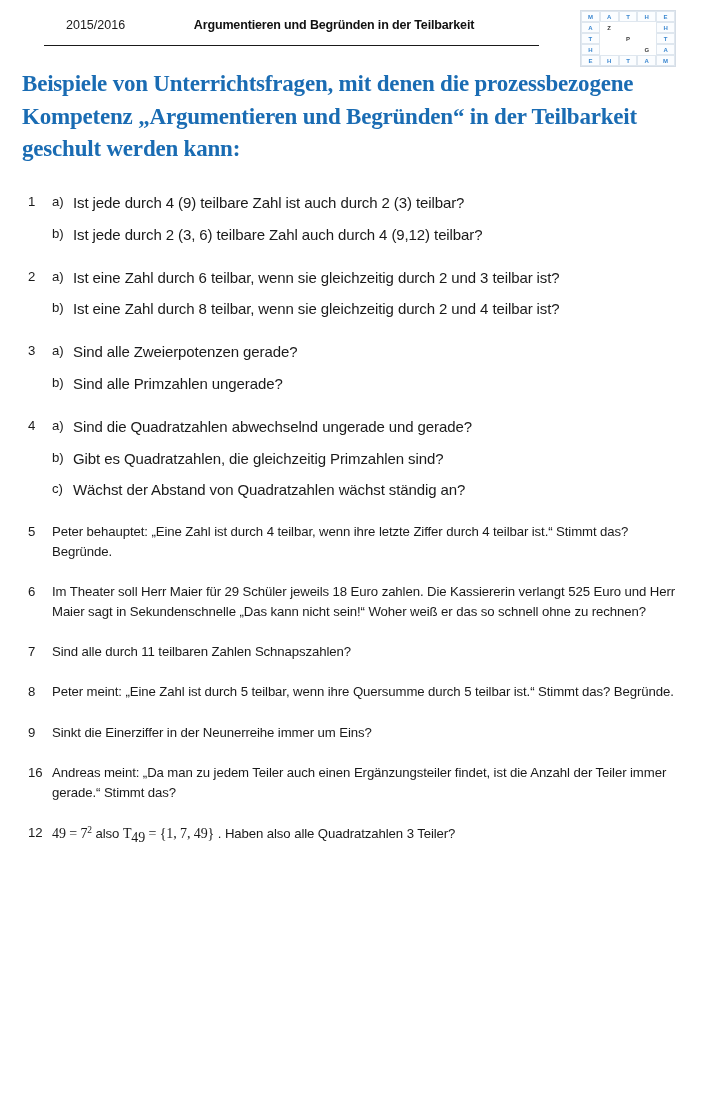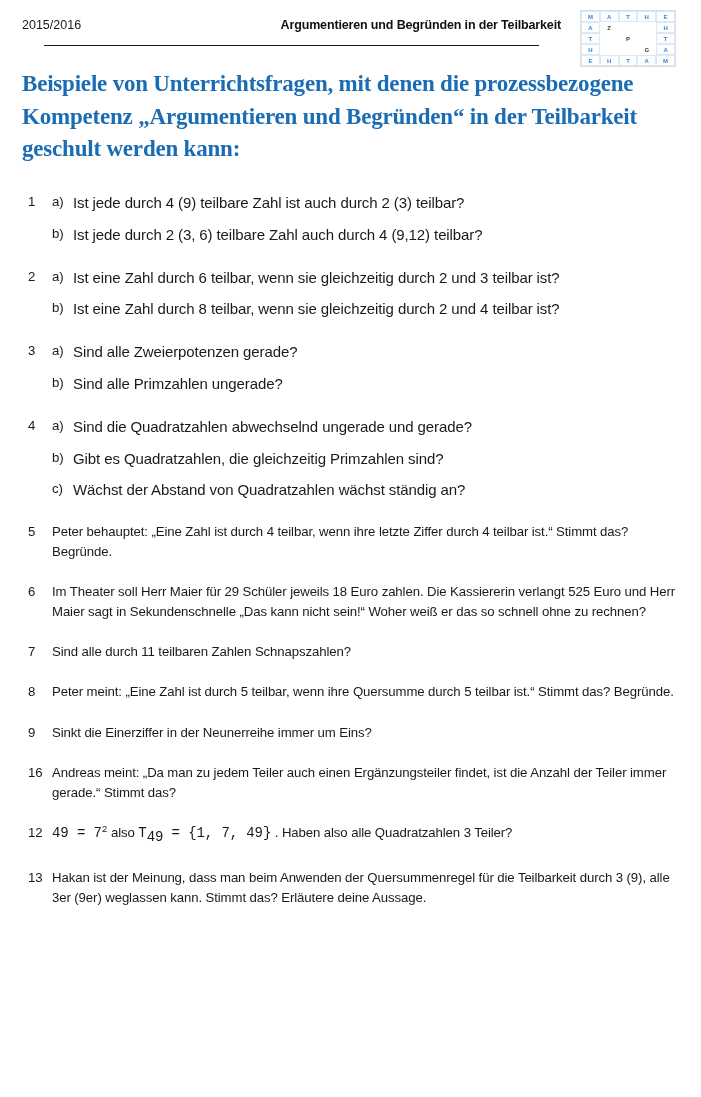--- a/index.html
+++ b/index.html
@@ -33,24 +33,25 @@
   .header-row {
     display: flex;
     align-items: baseline;
     position: relative;
     padding-right: 118px;
   }
   .header-year {
     font-size: 12.5px;
     color: #1a1a1a;
     white-space: nowrap;
+    margin-left: 44px;
   }
   .header-title {
     flex: 1;
-    text-align: right;
+    text-align: center;
     font-size: 12.5px;
     font-weight: bold;
     color: #111;
     letter-spacing: -0.15px;
     white-space: nowrap;
     margin-left: -18px;
   }
   .header-rule {
     position: absolute;
     left: 22px;
@@ -160,21 +161,21 @@
     letter-spacing: -0.1px;
   }
 
   
   .mathline {
     font-size: 13.2px;
     line-height: 1.52;
     letter-spacing: -0.1px;
   }
   .math {
-    font-family: Liberation Mono, monospace;
+    font-family: Liberation Serif, serif;
     font-size: 14px;
   }
   .math sub {
     font-size: 14px;
     vertical-align: -0.25em;
   }
   .math sup {
     font-size: 9.5px;
     vertical-align: 0.55em;
   }
@@ -334,23 +335,17 @@
       </div>
     </div>
 
     <div class="qitem">
       <div class="qnum">12</div>
       <div class="qbody">
         <div class="mathline"><span class="math"><span>49 = 7</span><sup>2</sup></span><span> also </span><span class="math"><span>T</span><sub>49</sub><span> = {1, 7, 49}</span></span><span> . Haben also alle Quadratzahlen 3 Teiler?</span></div>
       </div>
     </div>
 
-    <div class="qitem">
-      <div class="qnum">13</div>
-      <div class="qbody">
-        <div class="qpara">Hakan ist der Meinung, dass man beim Anwenden der Quersummenregel für die Teilbarkeit durch 3 (9), alle 3er (9er) weglassen kann. Stimmt das? Erläutere deine Aussage.</div>
-      </div>
-    </div>
 
 
 
   </div>
 </div>
 
 </body></html>

